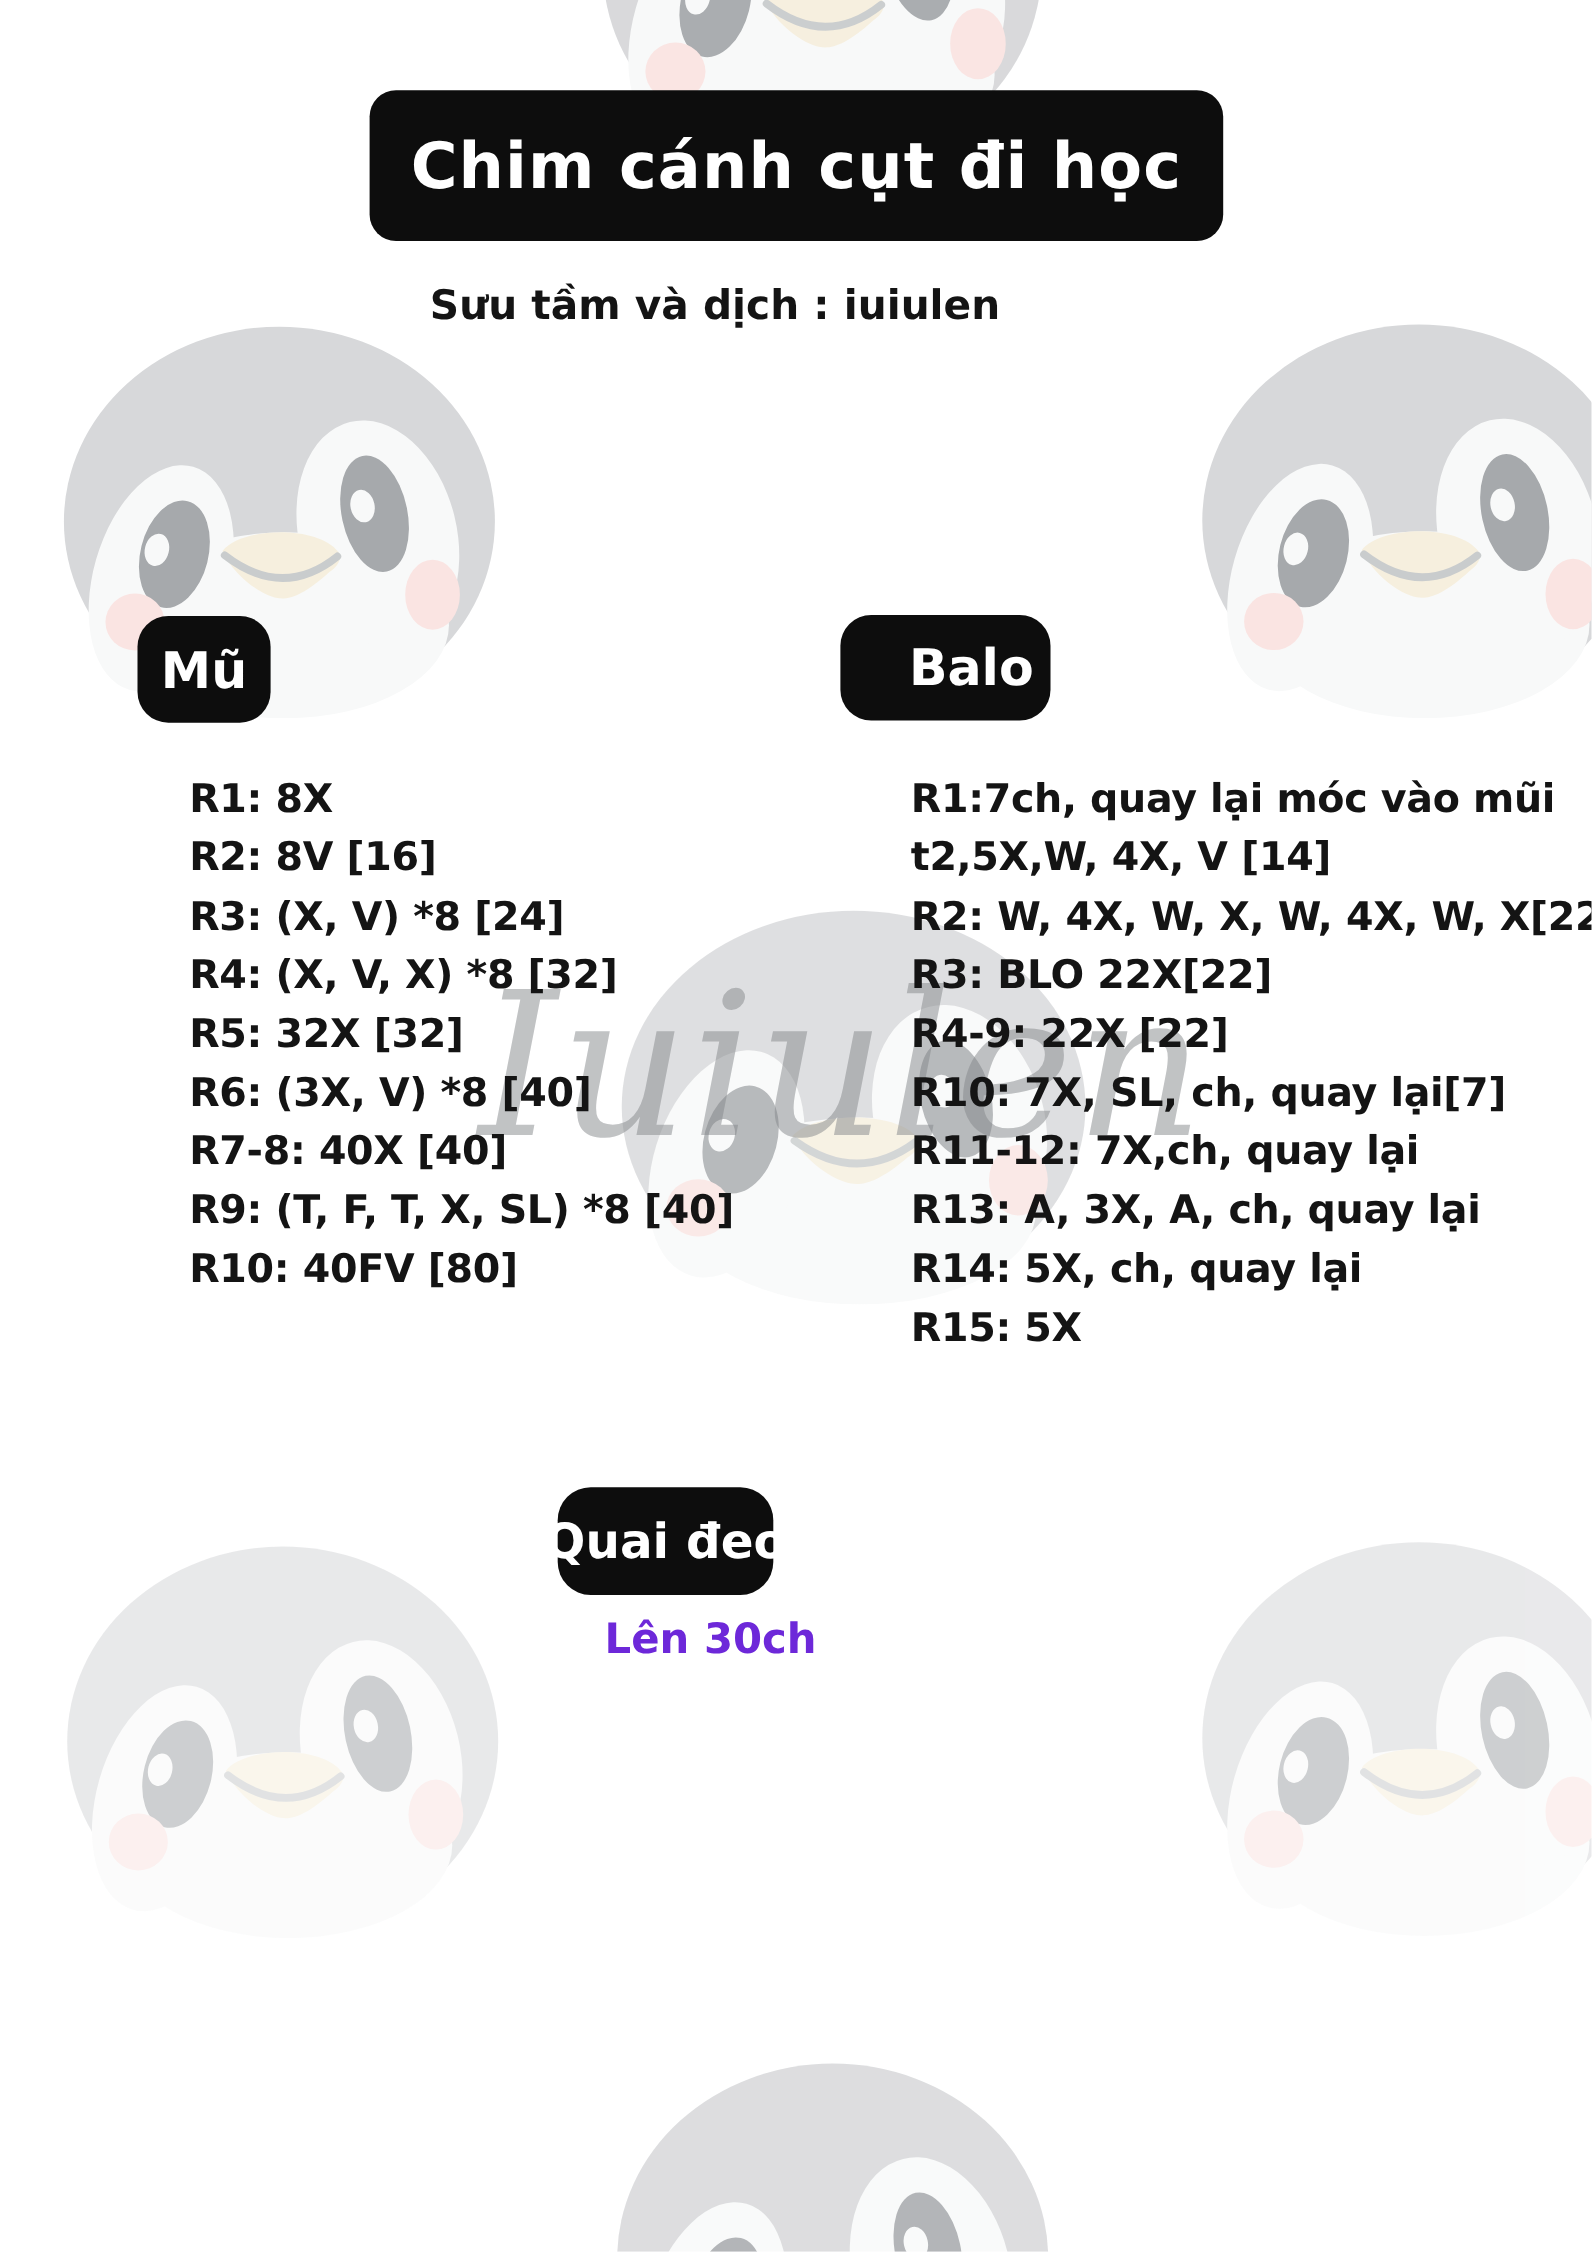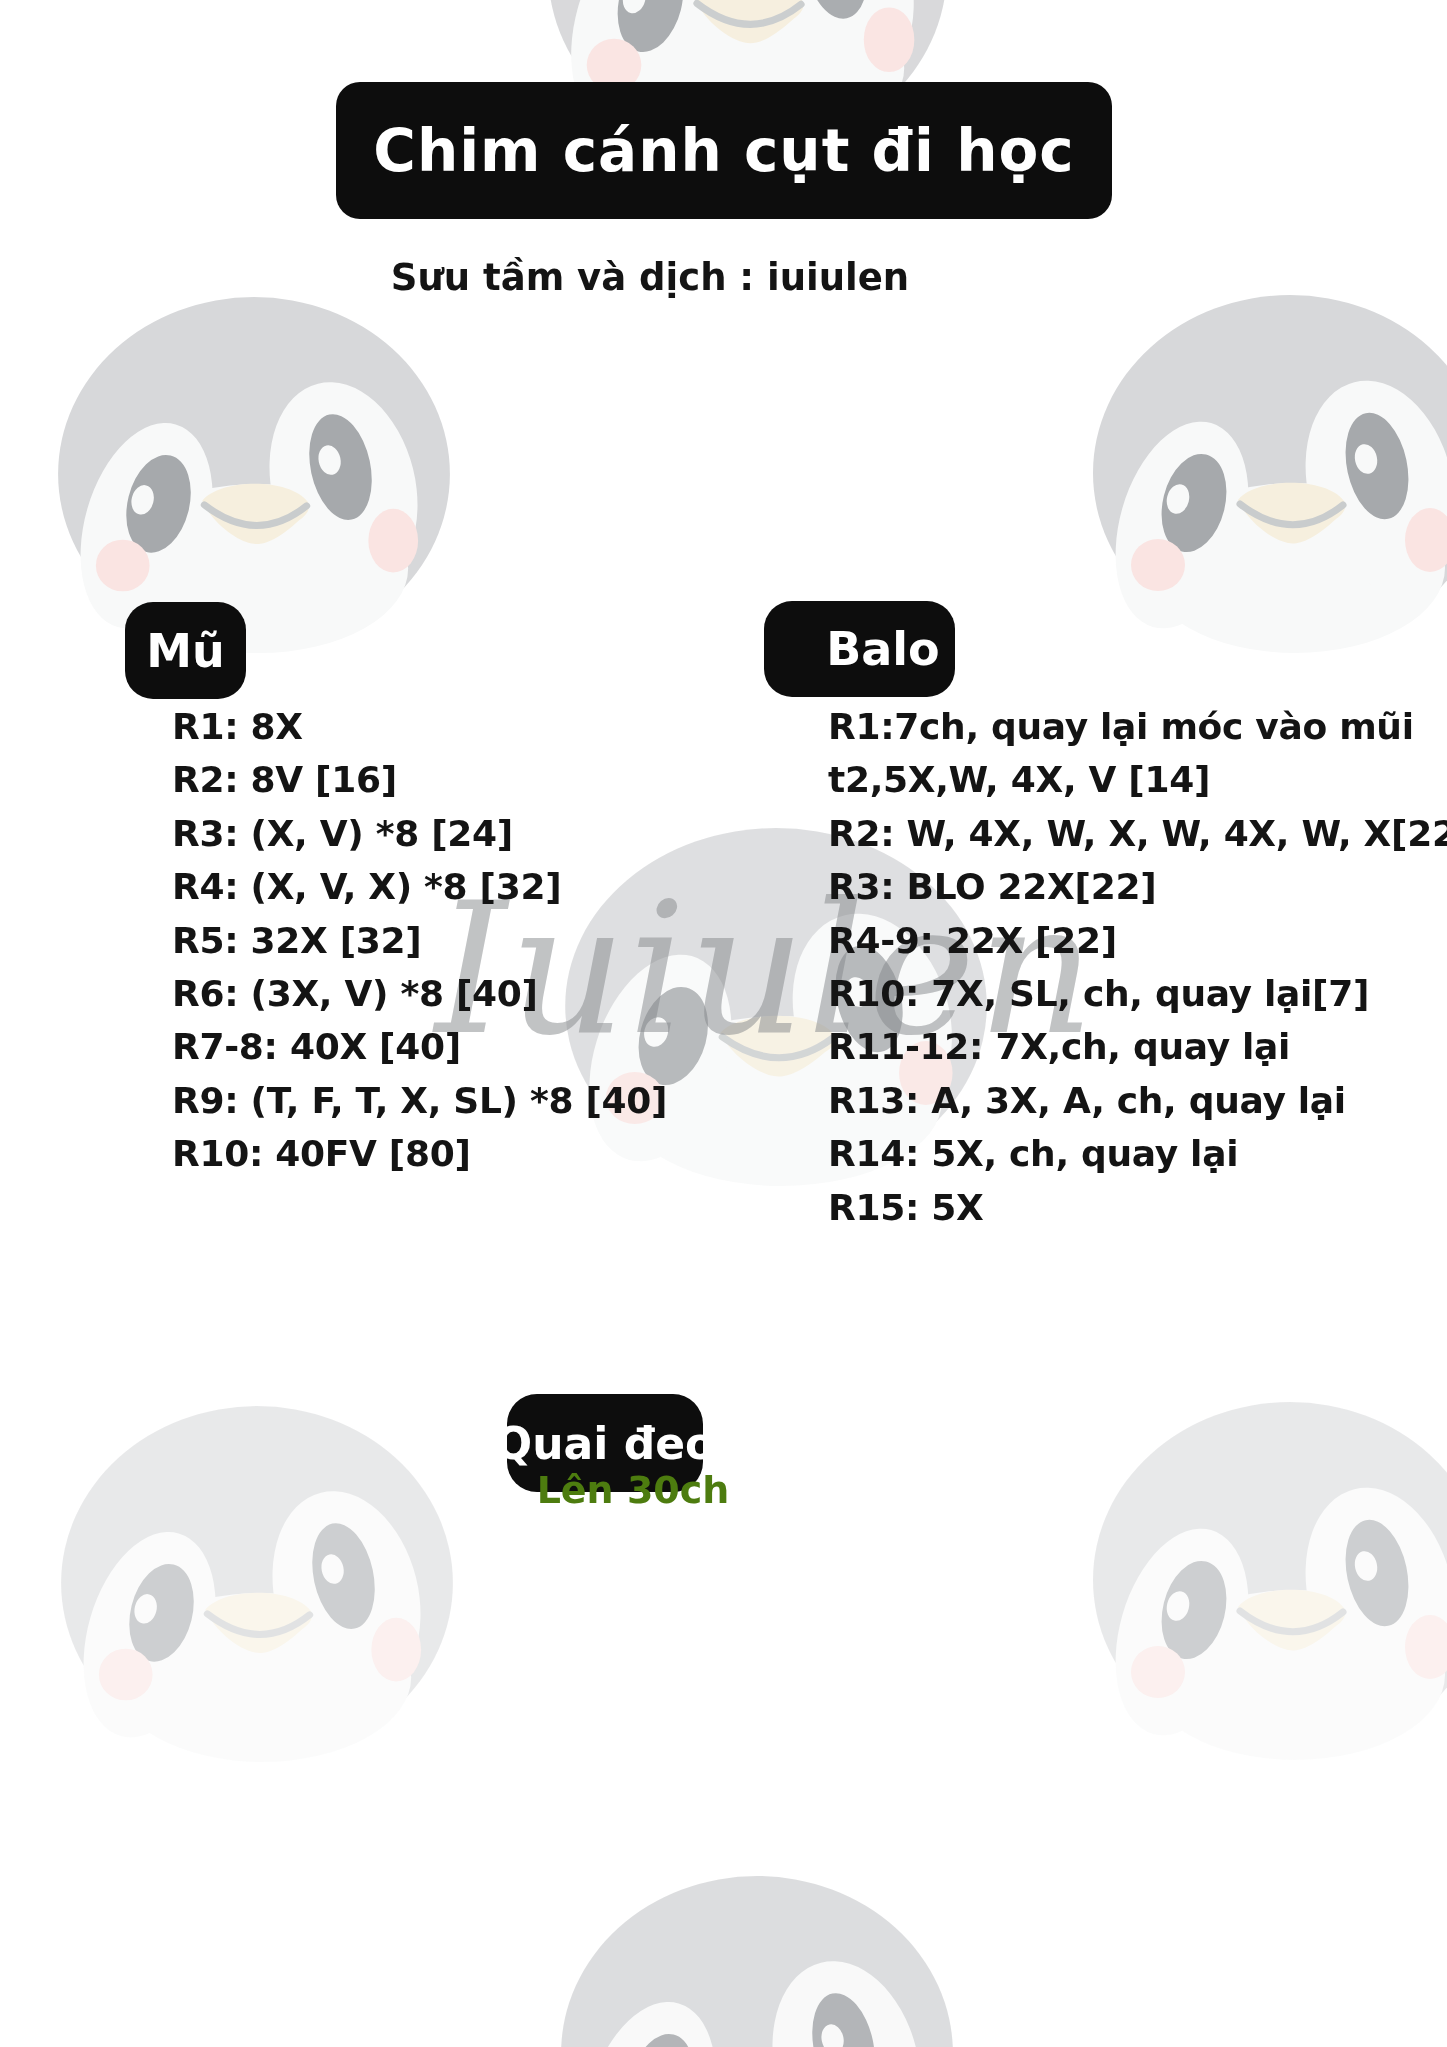--- a/index.html
+++ b/index.html
@@ -37,40 +37,40 @@
   }
 
   .subtitle {
     position:absolute; z-index:2; left:0; top:256px; width:1300px;
     text-align:center; font-size:37px; font-weight:700; color:#141414;
   }
 
   
   .badge {
     position:absolute; z-index:2; background:#0d0d0d; border-radius:28px;
-    display:flex; align-items:center; justify-content:center;margin-top:42px;
+    display:flex; align-items:center; justify-content:center;
   }
   .badge .badge-text { color:#ffffff; font-weight:700; font-size:46px; white-space:nowrap; }
   #badge-mu   { left:125px; top:560px;  width:121px; height:97px; }
   #badge-balo { left:764px; top:559px;  width:144px; height:96px;padding-left:47px; }
   #badge-quai { left:507px; top:1352px; width:196px; height:98px; border-radius:30px; }
   #badge-quai .badge-text { font-size:44px; }
 
   
   .col {
     position:absolute; z-index:2; font-size:36px; font-weight:700;
     color:#141414; letter-spacing:-0.3px; white-space:nowrap;
   }
   .col .line { height:53.4px; line-height:53.4px; }
   #col-mu   { left:172px; top:700px; }
   #col-balo { left:828px; top:700px; }
 
   .strap-note {
-    position:absolute; z-index:2; left:449px; top:1468px; width:368px;
-    text-align:center; font-size:38px; font-weight:700; color:#4d7c0f;
+    position:absolute; z-index:2; left:462px; top:1468px; width:368px;
+    text-align:center; font-size:38px; font-weight:700; color:#6d28d9;
   }
 </style>
 </head>
 <body>
 
 <svg width="0" height="0" style="position:absolute" aria-hidden="true">
   <defs>
     <g id="penguin-face">
       <ellipse cx="200" cy="180" rx="197" ry="178" fill="#d7d8da"></ellipse>
       <ellipse cx="205" cy="275" rx="150" ry="85" fill="#f8f9f9"></ellipse>

